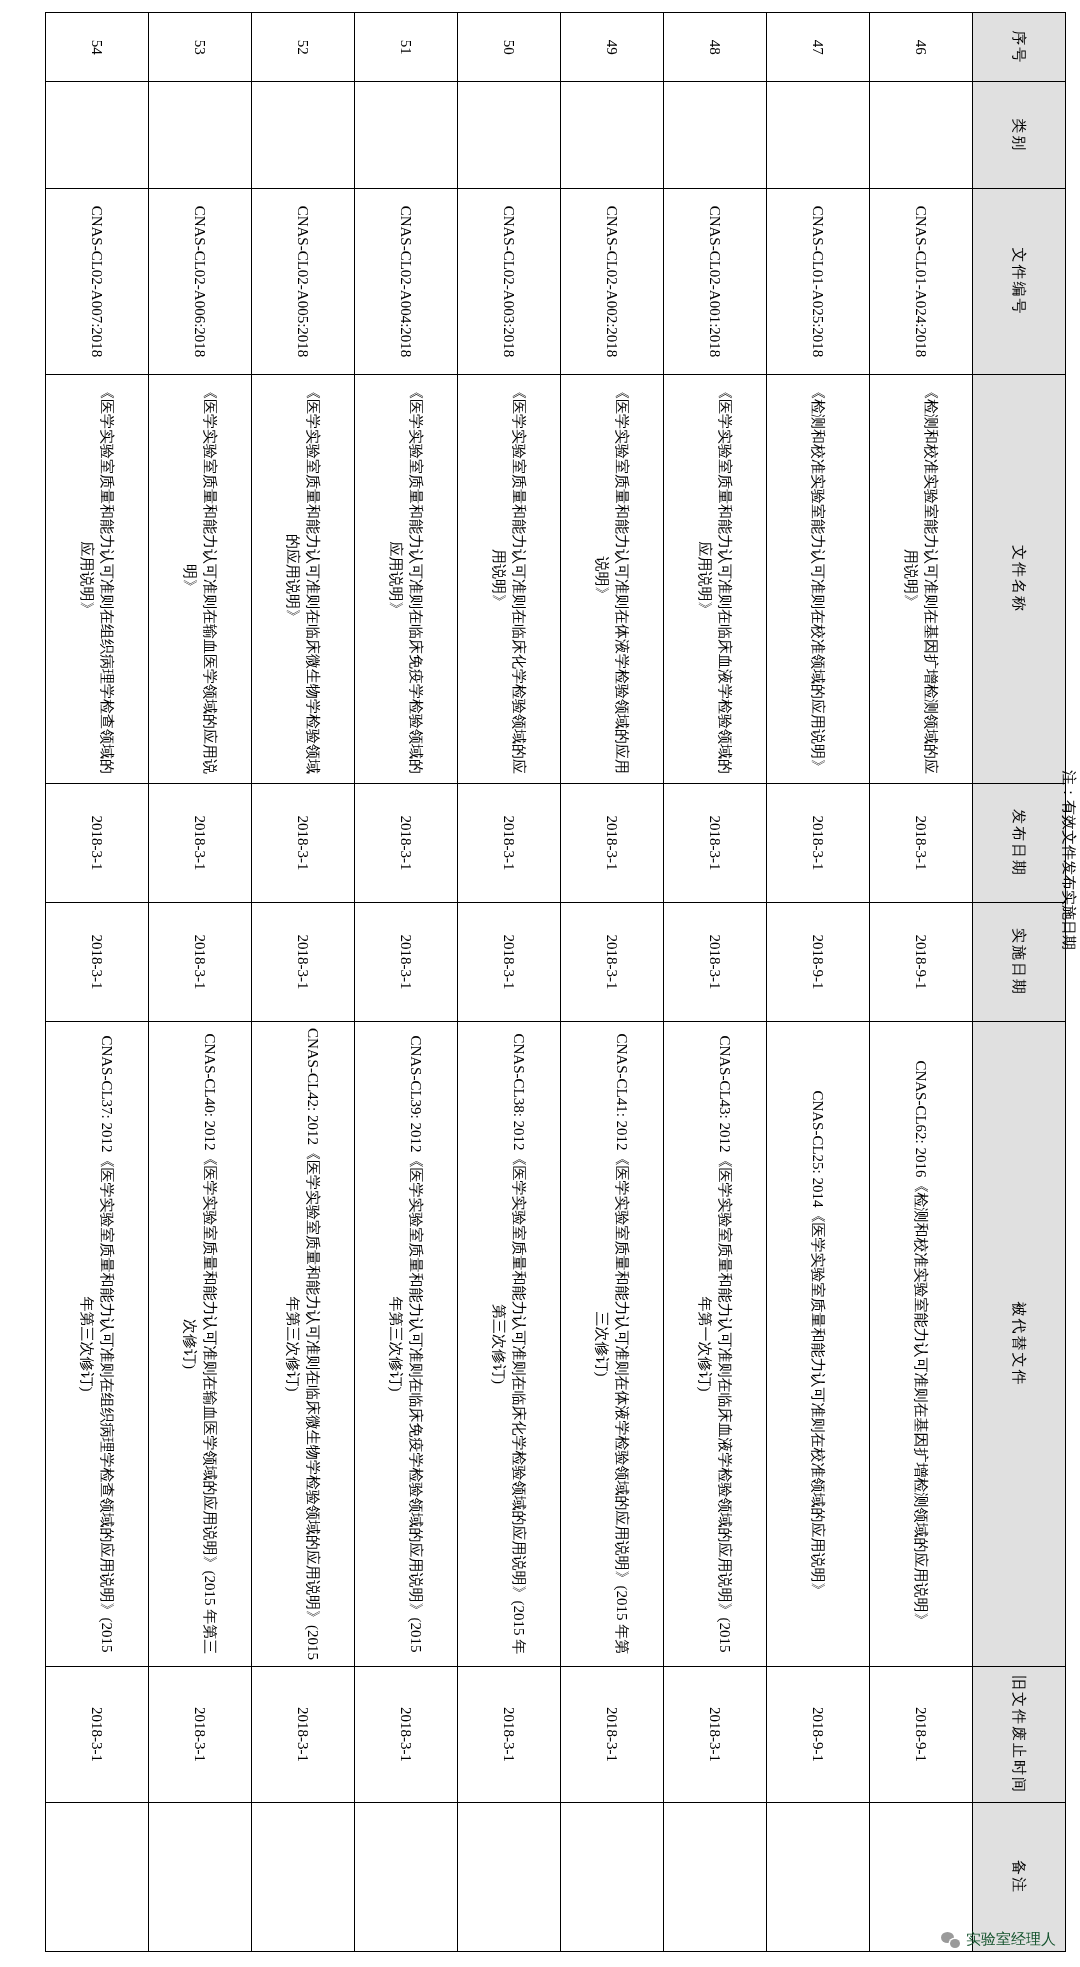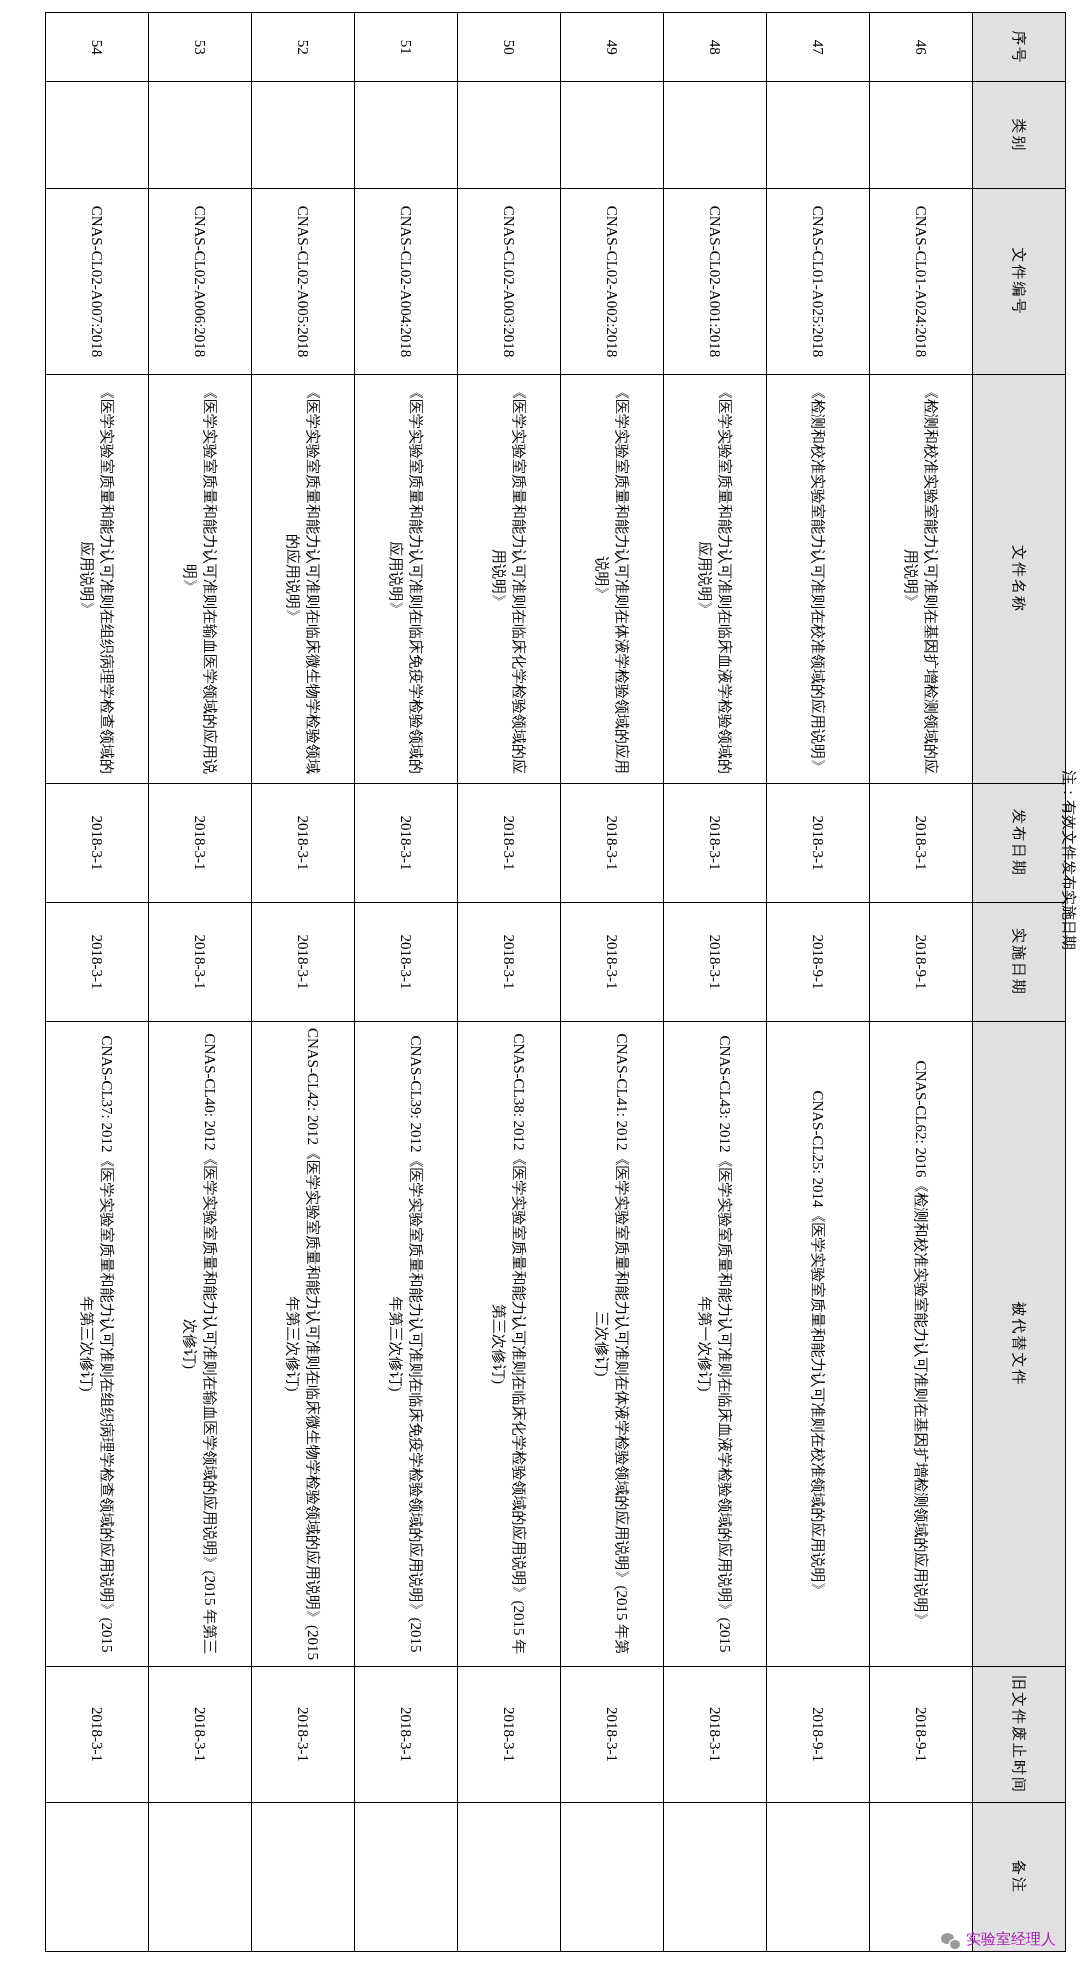--- a/index.html
+++ b/index.html
@@ -78,23 +78,23 @@
   .note-line {
     font-size: 15px;
   }
 
   
   .footer-badge {
     position: absolute;
     right: 24px;
     bottom: 18px;
     display: flex;
-    align-items: flex-end;
+    align-items: center;
     gap: 6px;
-    color: #a21caf;
+    color: #14532d;
     font-family: "Liberation Sans", sans-serif;
     font-size: 15px;
   }
   .footer-badge .wx-icon {
     width: 19px;
     height: 16px;
     position: relative;
     display: inline-block;
   }
   .footer-badge .wx-icon:before,

